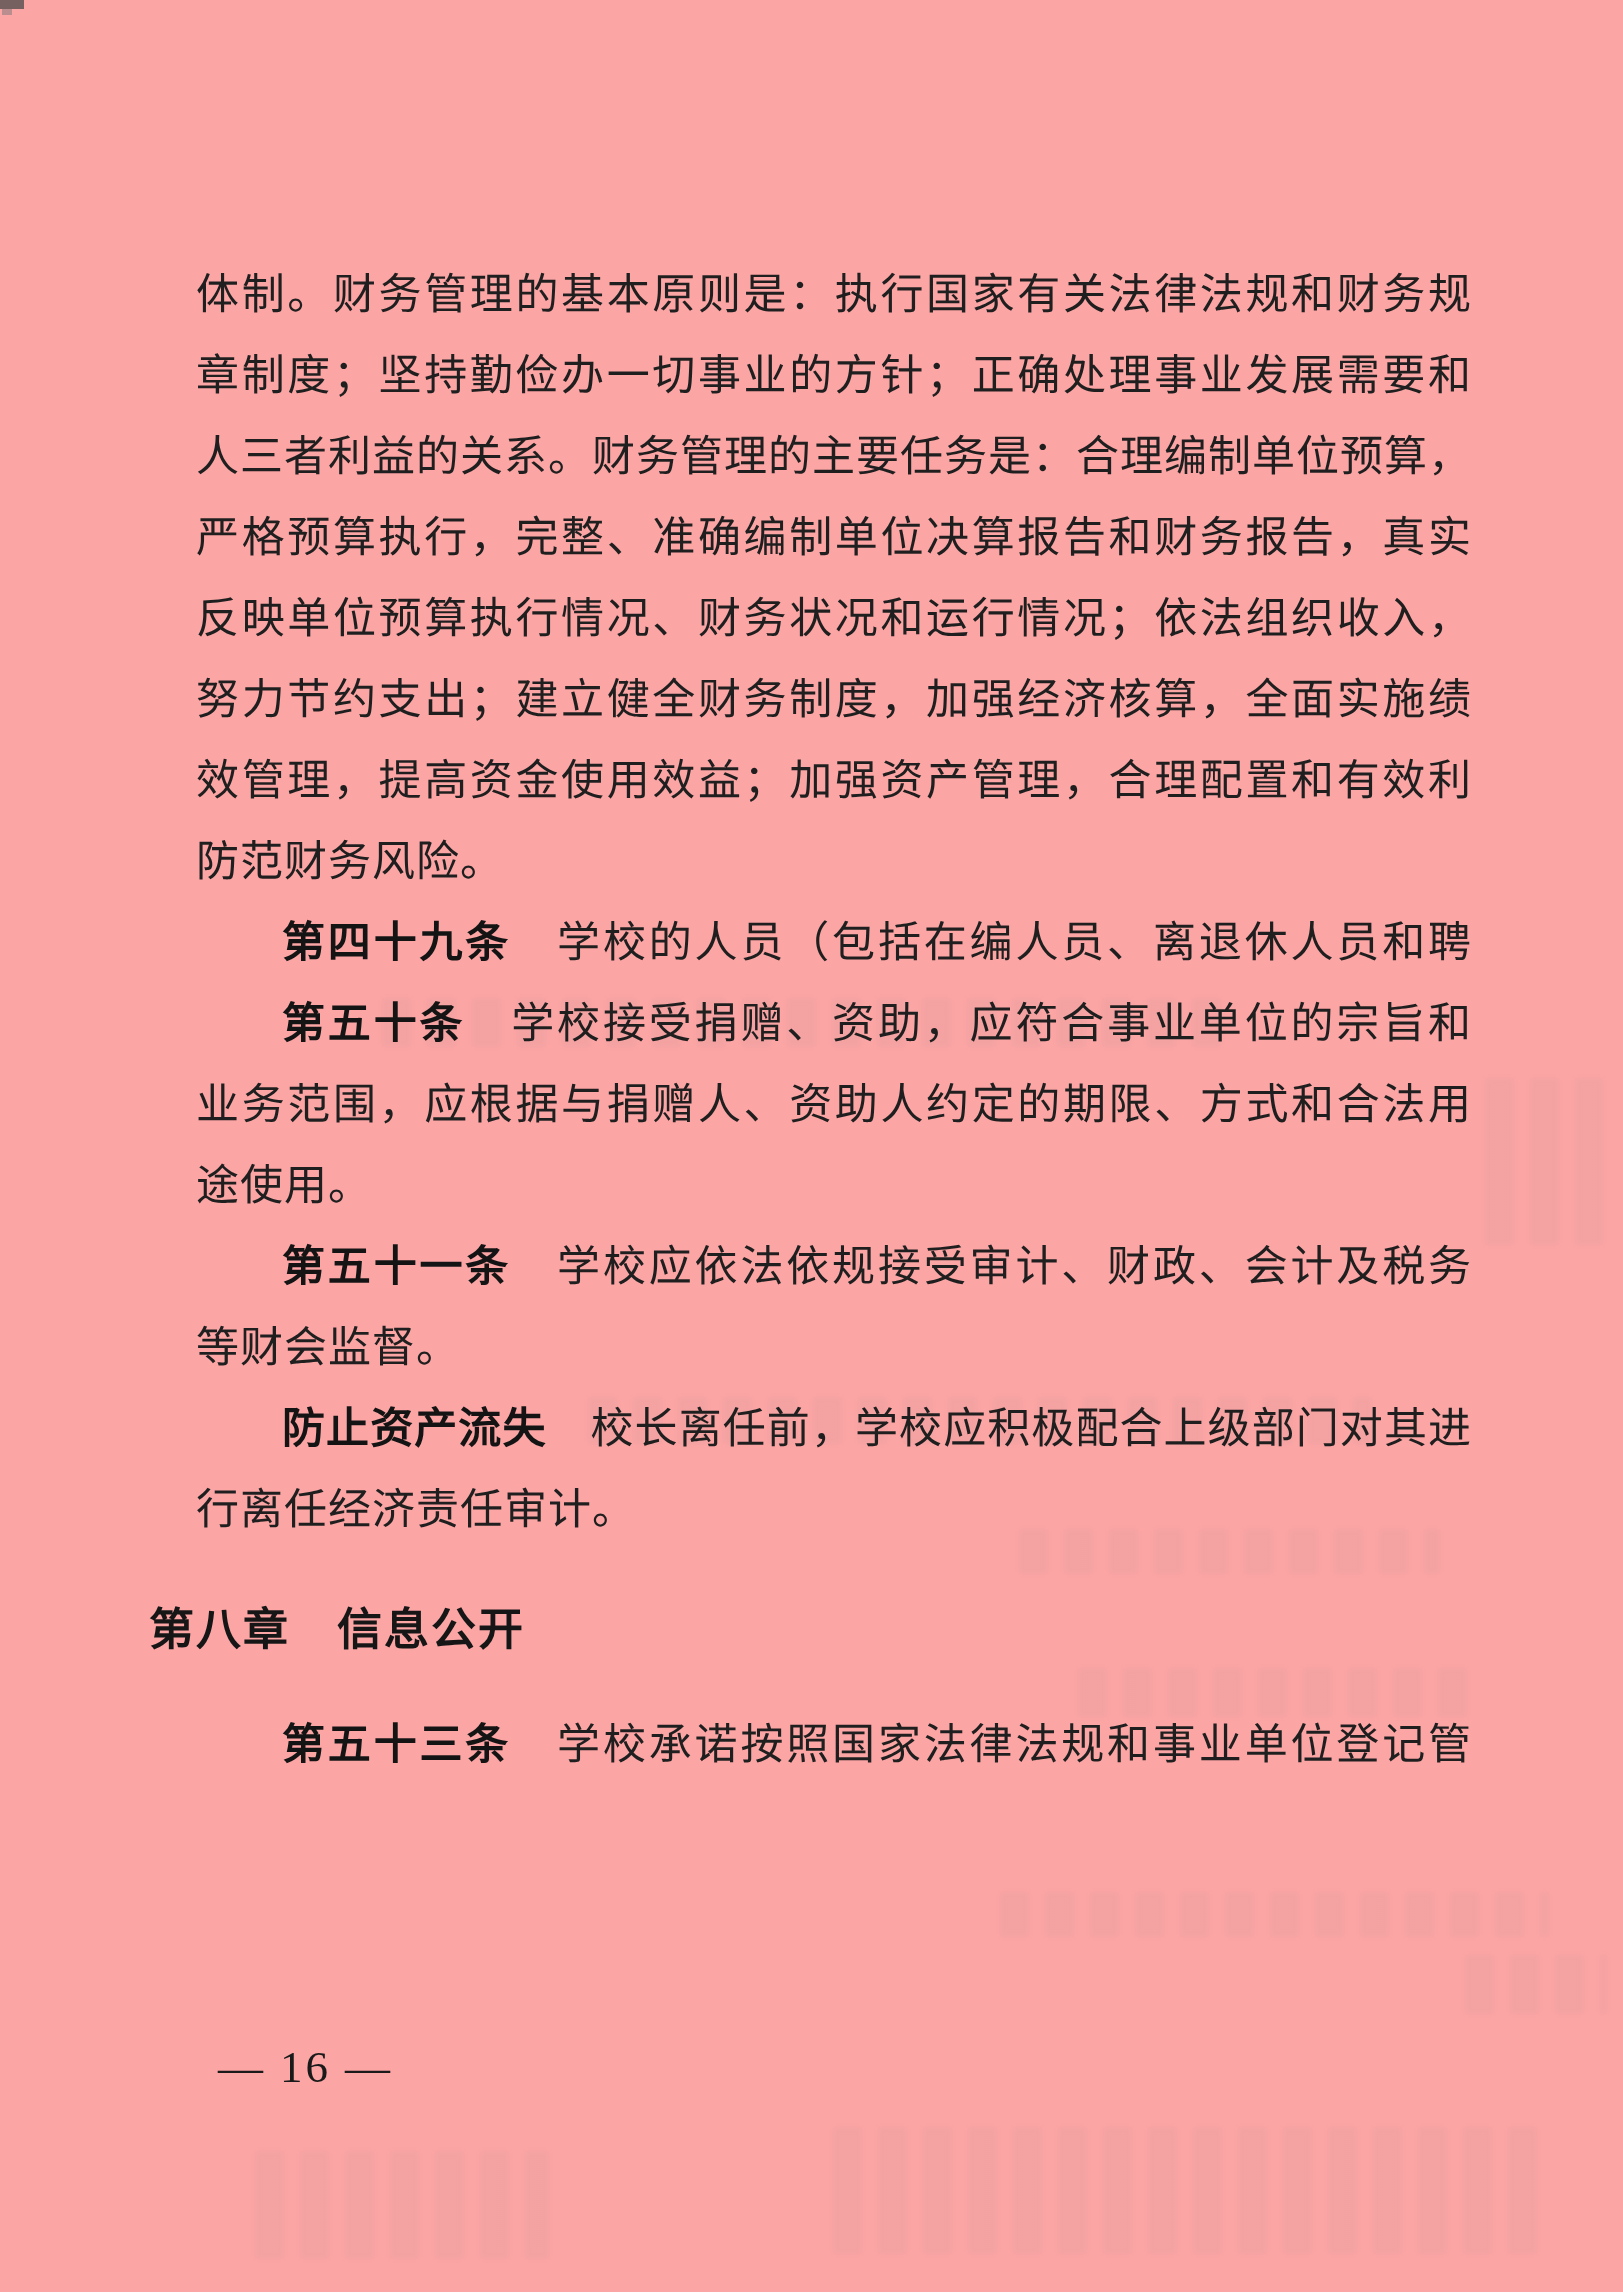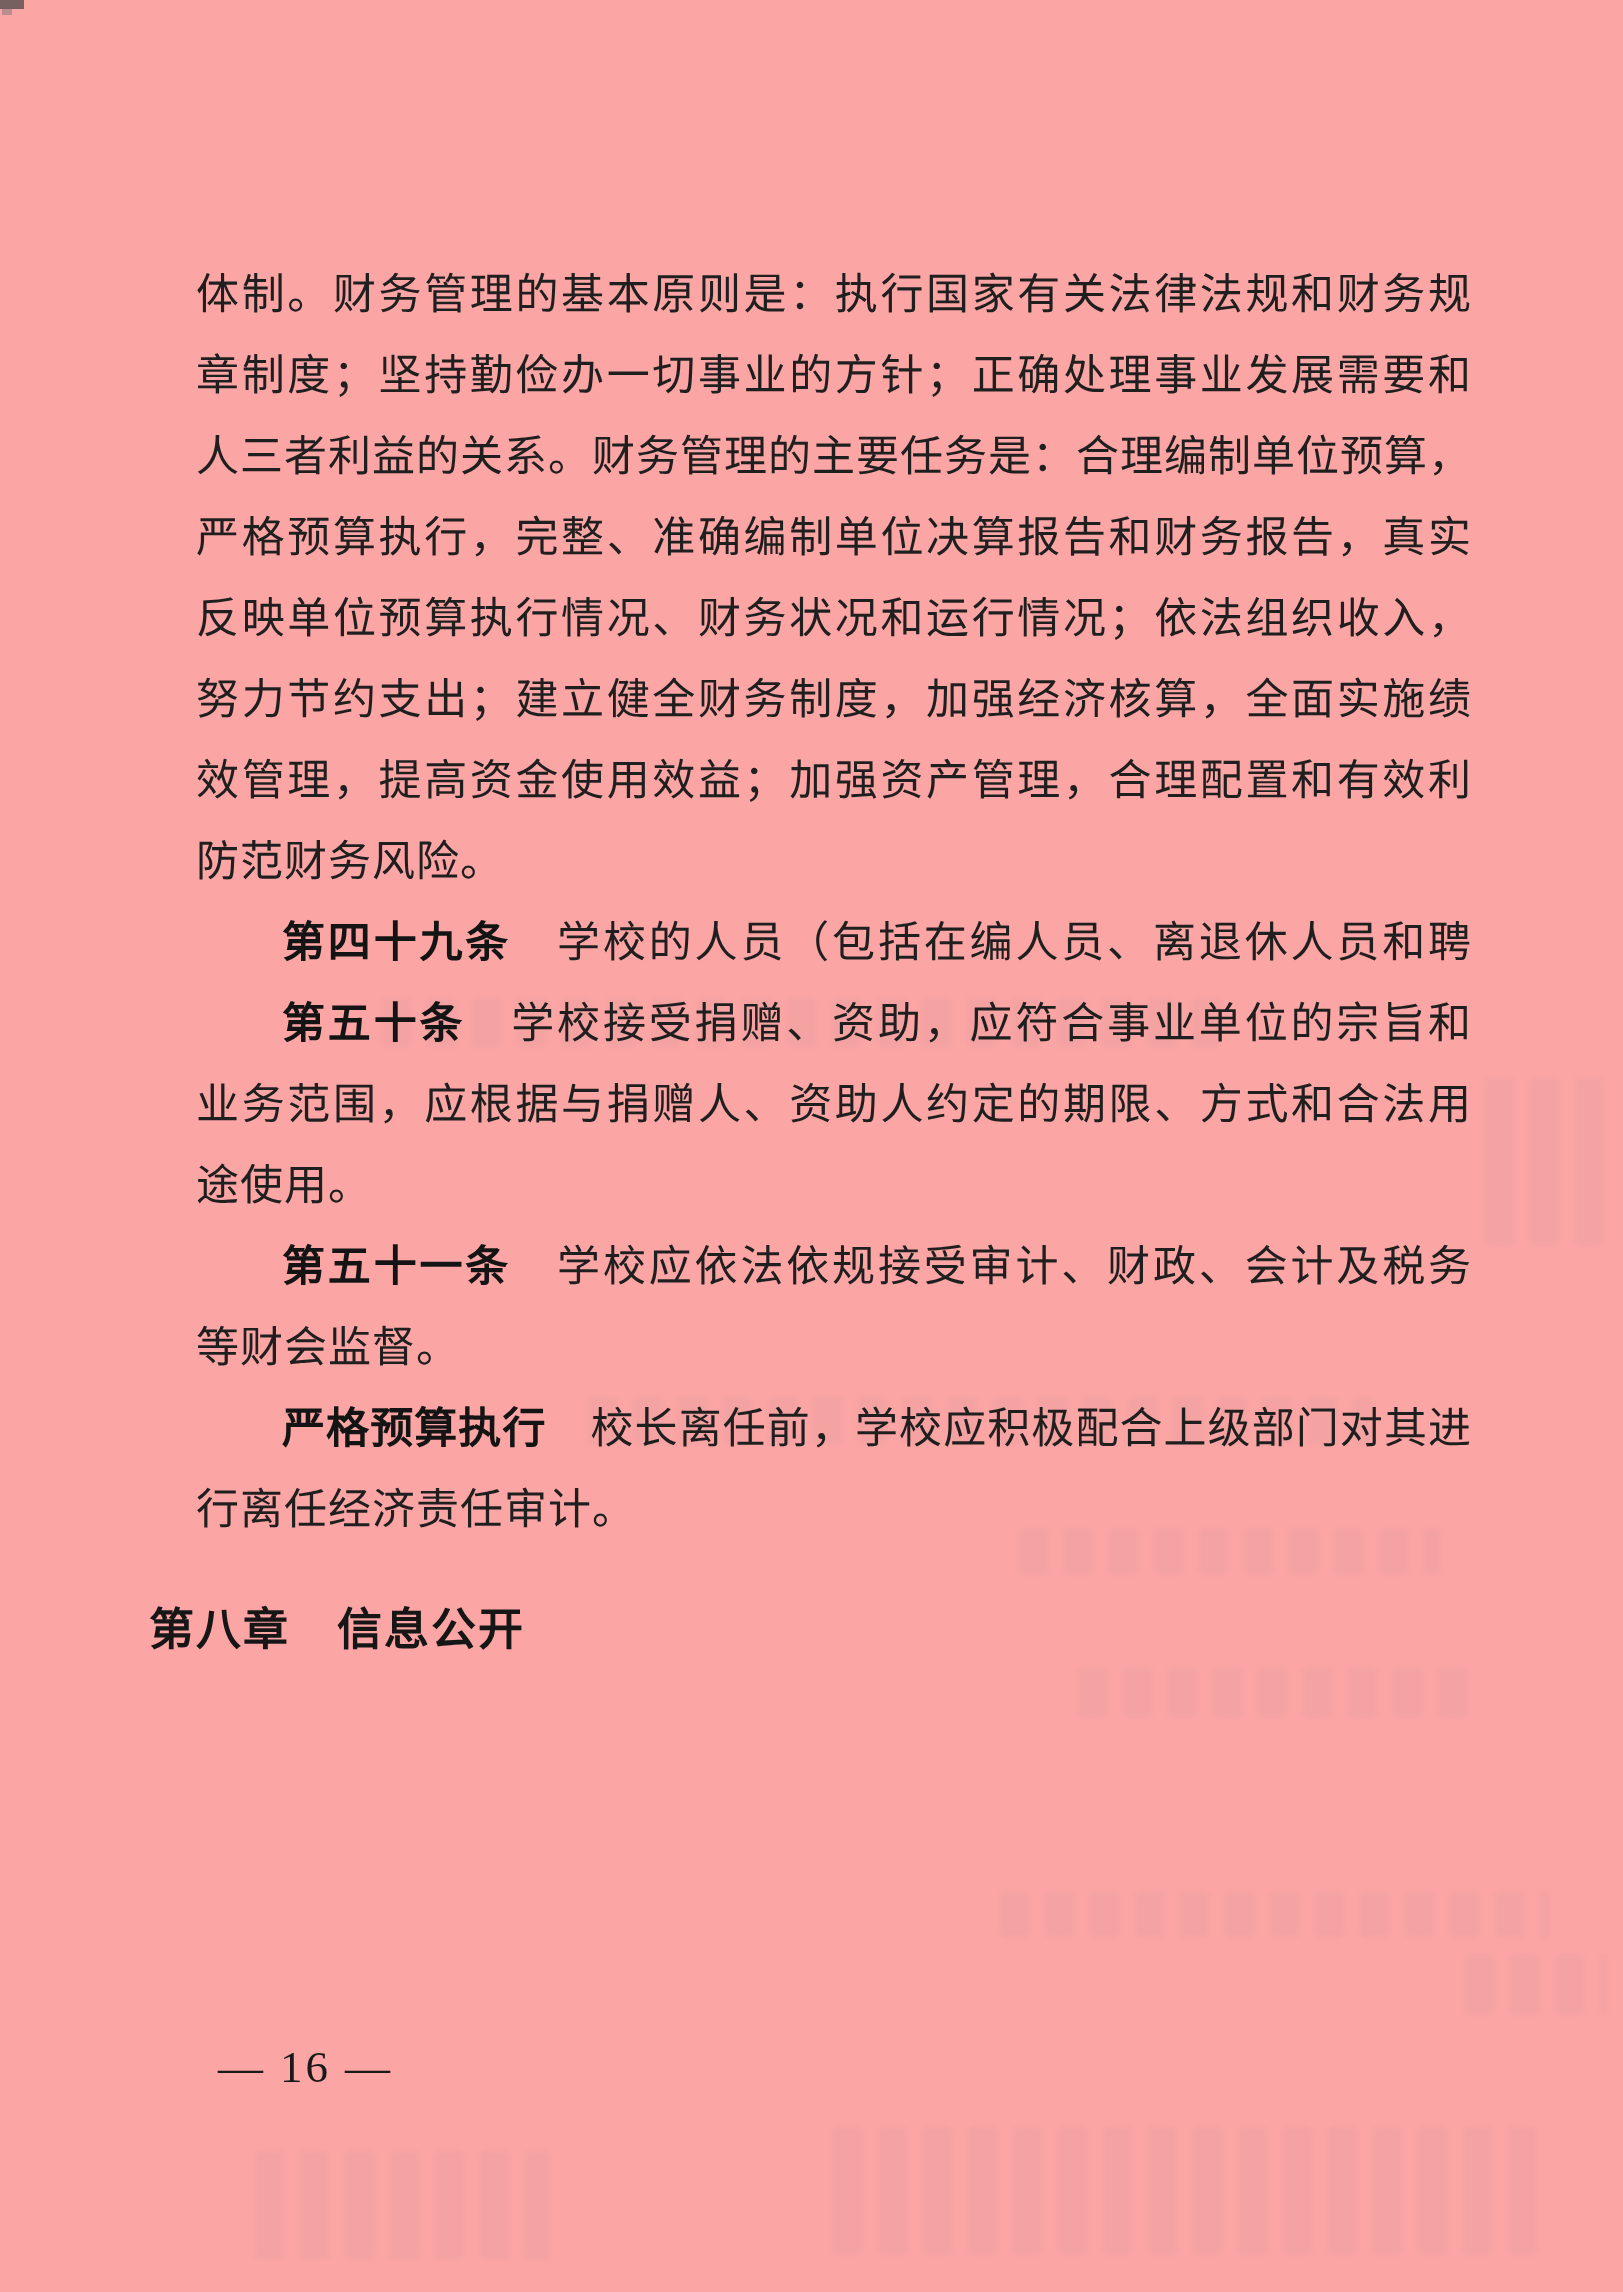--- a/index.html
+++ b/index.html
@@ -94,20 +94,21 @@
       <div class="line justify"><span>反映单位预算执行情况、财务状况和运行情况；依法组织收入，</span></div>
       <div class="line justify"><span>努力节约支出；建立健全财务制度，加强经济核算，全面实施绩</span></div>
       <div class="line justify"><span>效管理，提高资金使用效益；加强资产管理，合理配置和有效利</span></div>
       <div class="line"><span>防范财务风险。</span></div>
       <div class="line indent justify"><span class="bold">第四十九条</span><span>　学校的人员（包括在编人员、离退休人员和聘</span></div>
       <div class="line indent justify"><span class="bold">第五十条</span><span>　学校接受捐赠、资助，应符合事业单位的宗旨和</span></div>
       <div class="line justify"><span>业务范围，应根据与捐赠人、资助人约定的期限、方式和合法用</span></div>
       <div class="line"><span>途使用。</span></div>
       <div class="line indent justify"><span class="bold">第五十一条</span><span>　学校应依法依规接受审计、财政、会计及税务</span></div>
       <div class="line"><span>等财会监督。</span></div>
-      <div class="line indent justify"><span class="bold">严格预算执行</span><span>　校长离任前，学校应积极配合上级部门对其进</span></div>
+      <div class="line indent justify"><span class="bold">防止资产流失</span><span>　校长离任前，学校应积极配合上级部门对其进</span></div>
       <div class="line"><span>行离任经济责任审计。</span></div>
       <div class="chapter-heading">第八章　信息公开</div>
+      <div class="line indent justify"><span class="bold">第五十三条</span><span>　学校承诺按照国家法律法规和事业单位登记管</span></div>
     </div>
 
   <div class="page-number">— 16 —</div>
 </div>
 
 
 </body></html>

